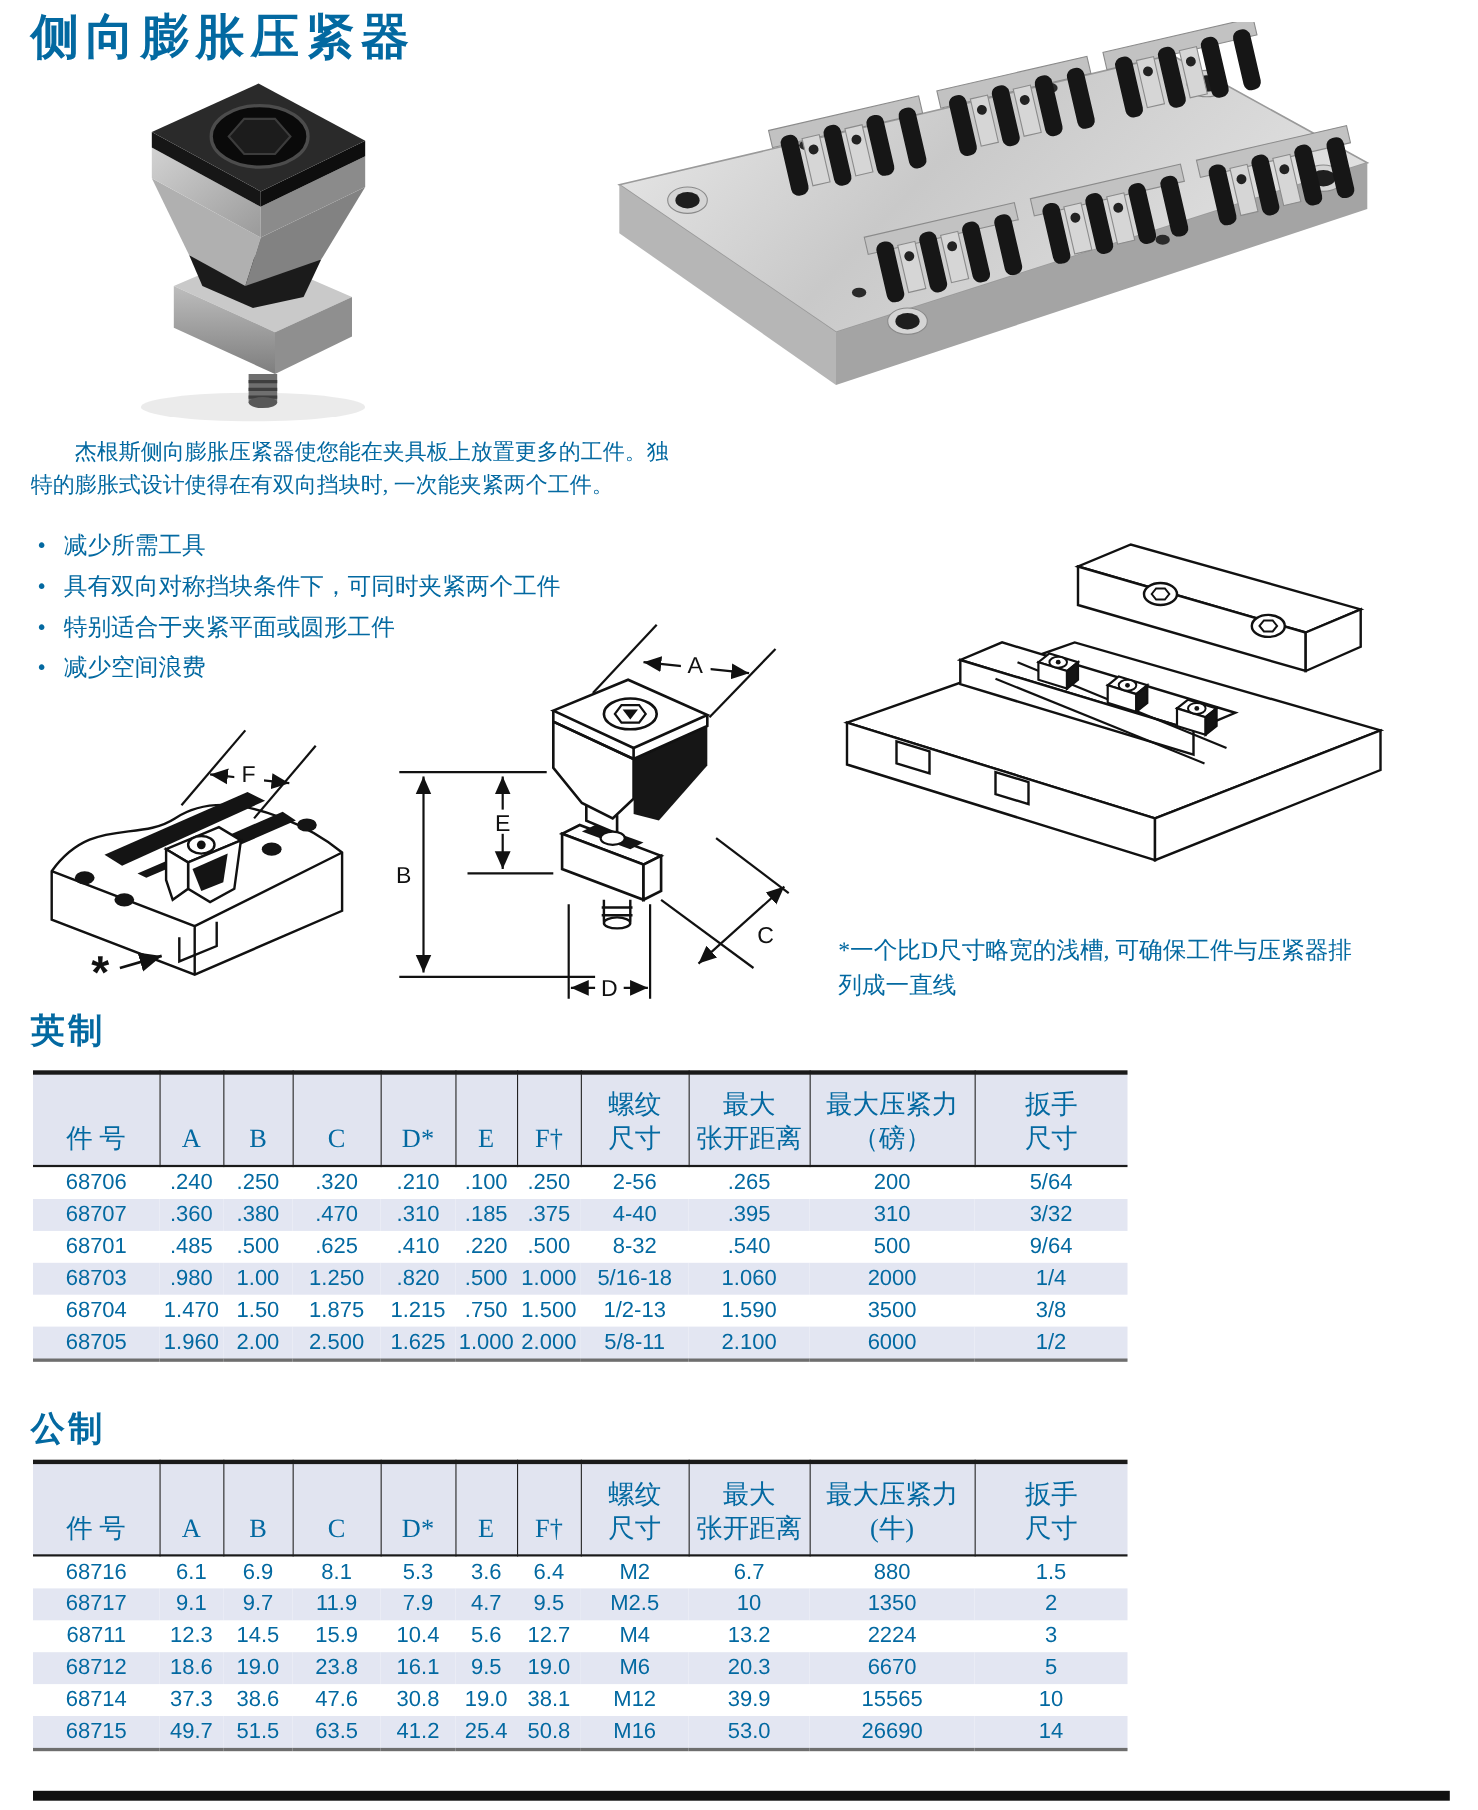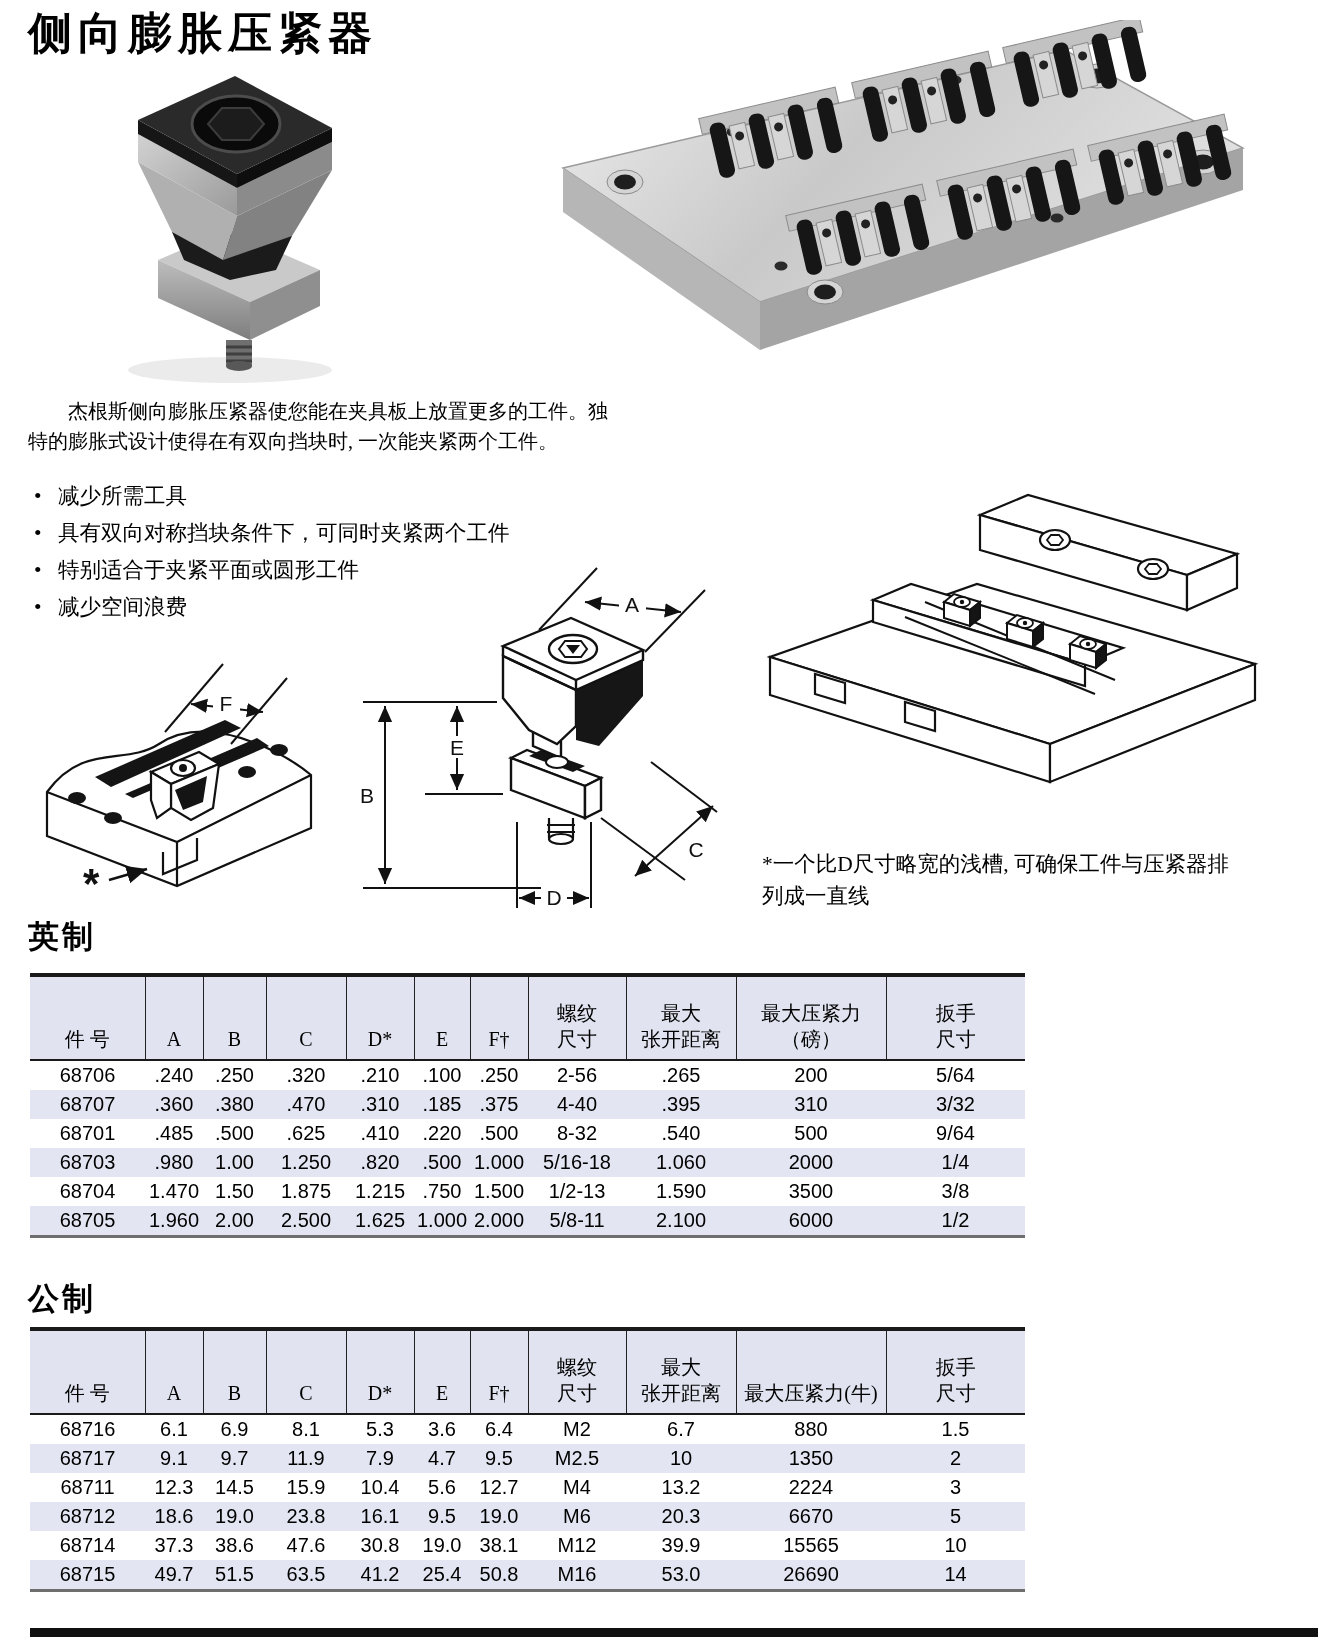--- a/index.html
+++ b/index.html
@@ -1,16 +1,16 @@
 <!DOCTYPE html>
 <html><head>
 <meta charset="utf-8">
 <style>
   html,body{margin:0;padding:0;background:#ffffff;}
-  .page{position:relative;width:1344px;height:1645px;background:#fff;color:#000000;
+  .page{position:relative;width:1344px;height:1645px;background:#fff;color:#0369a1;
         font-family:"Liberation Serif",serif;overflow:hidden;}
   .title{position:absolute;left:28px;top:4px;margin:0;
          font-family:"Liberation Sans",sans-serif;font-weight:bold;
          font-size:44px;letter-spacing:6px;}
   .photo1{position:absolute;left:80px;top:64px;width:270px;height:325px;}
   .photo2{position:absolute;left:525px;top:20px;width:745px;height:405px;}
   .intro{position:absolute;left:28px;top:396px;width:588px;margin:0;
          font-size:20px;line-height:1.5;text-indent:2em;}
   .bullets{position:absolute;left:28px;top:478px;width:620px;margin:0;padding:0;
            list-style:none;font-size:21.5px;}
@@ -25,21 +25,21 @@
             font-family:Liberation Sans, sans-serif;
             font-weight:bold;font-size:31px;letter-spacing:3px;}
   .sec-imperial{top:916px;}
   .sec-metric{top:1278px;}
   .cat-table{position:absolute;left:30px;border-collapse:collapse;table-layout:fixed;
              width:995px;border-top:4px solid #1a1a1a;border-bottom:3px solid #6e6e6e;}
   .table-imperial{top:973px;}
   .table-metric{top:1327px;}
   .cat-table thead tr{background:#e1e4f0;height:85px;}
   .cat-table thead{border-bottom:2.5px solid #1a1a1a;}
-  .cat-table th{font-weight:normal;font-size:20px;vertical-align:bottom;
+  .cat-table th{font-weight:normal;font-size:24px;vertical-align:bottom;
                 padding:0 2px 7px 2px;text-align:center;white-space:pre-line;
                 border-right:1.5px solid #222;line-height:1.3;}
   .cat-table th:last-child{border-right:none;}
   .cat-table td{font-family:"Liberation Sans",sans-serif;font-size:20px;
                 text-align:center;height:29px;padding:0 2px;}
   .cat-table tbody tr:nth-child(even){background:#e3e6f2;}
   .dagger-note{position:absolute;left:1044px;top:1456px;width:296px;
                font-size:21px;line-height:1.58;}
   .bottom-bar{position:absolute;left:30px;top:1628px;width:1288px;height:9px;
               background:#101010;}

